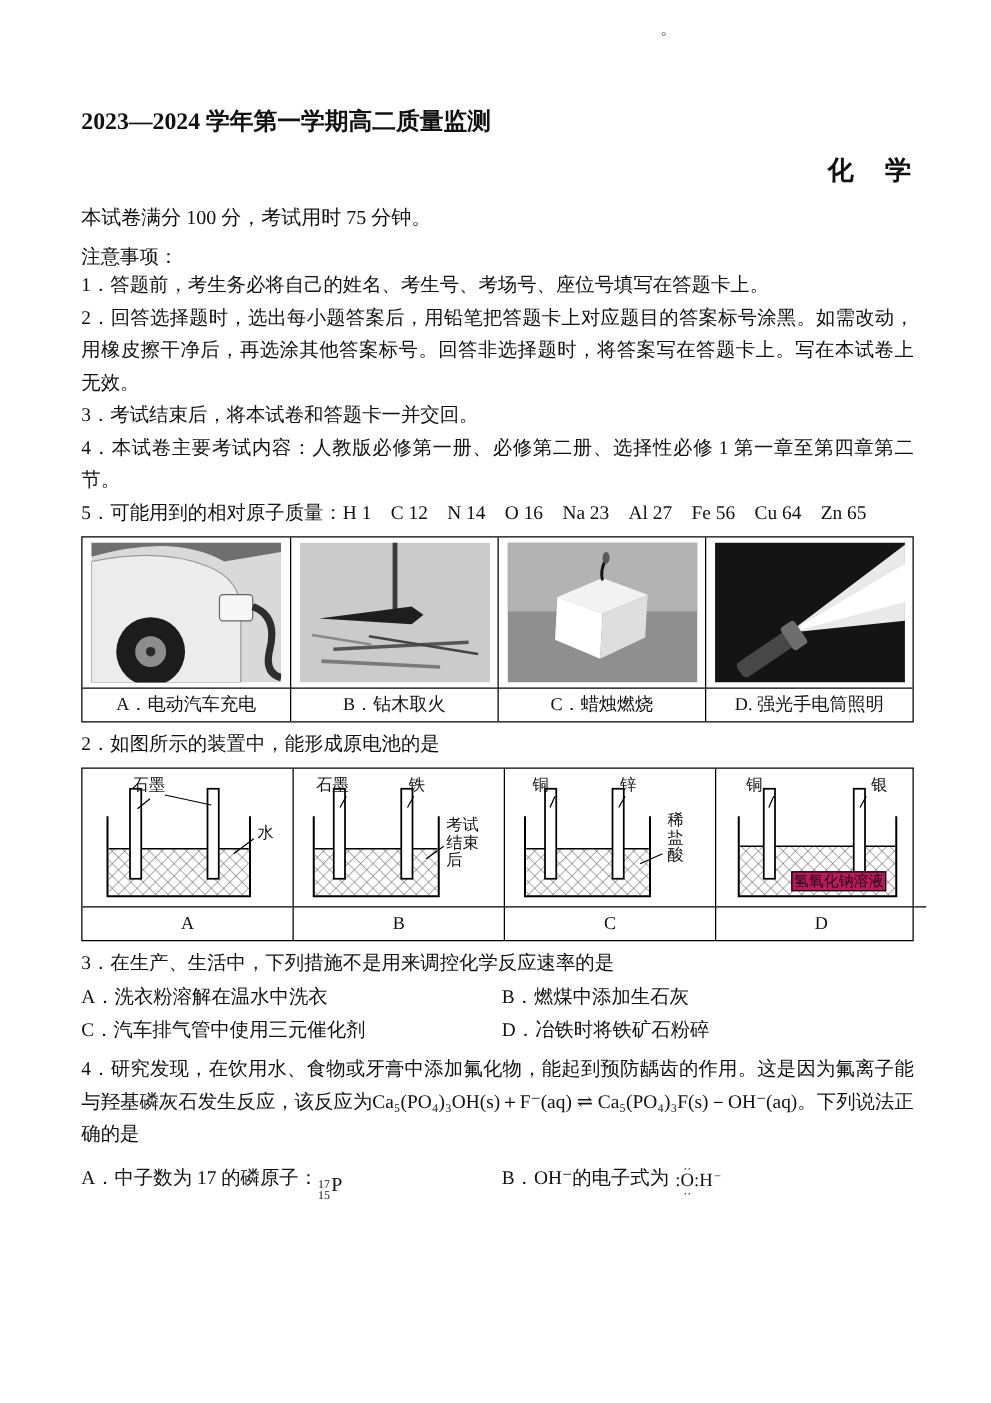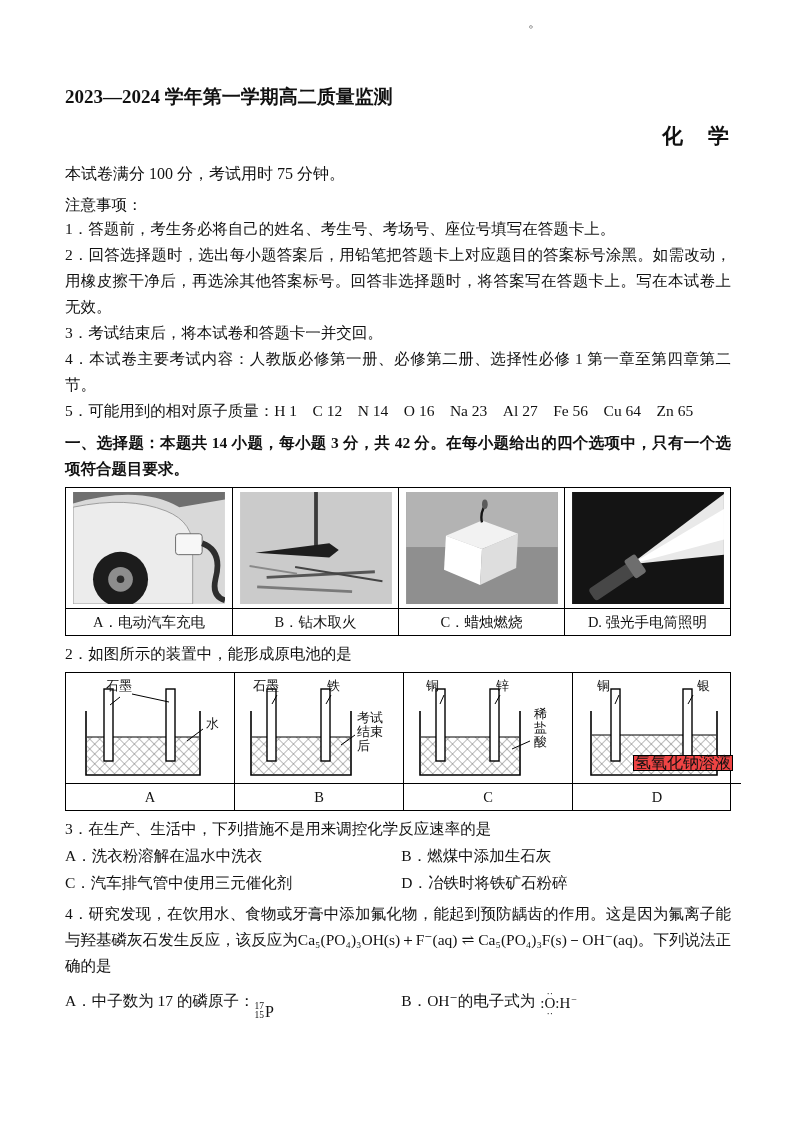--- a/index.html
+++ b/index.html
@@ -42,28 +42,28 @@
 
   
   .bk { position: relative; width: 160px; height: 100px; margin: 2px auto 0 auto; }
   .bk-svg { position: absolute; left: 0; top: 0; }
   .bk-label {
     position: absolute; font-size: 13px; line-height: 14px;
     font-family: "Liberation Serif", "DejaVu Serif", serif; white-space: normal;
   }
   .bk-label.vert { width: 14px; word-break: break-all; }
   .bk-label.two-line { width: 28px; word-break: break-all; }
-  .bk-label.boxed { background: #ef4444; border: 1px solid #000; padding: 0 1px; font-size: 16px; white-space: nowrap; }
+  .bk-label.boxed { background: #be185d; border: 1px solid #000; padding: 0 1px; font-size: 12px; white-space: nowrap; }
 
   
   .opt-grid { display: grid; grid-template-columns: 50.5% 49.5%; margin: 0; }
   .opt-grid .opt { line-height: 27px; }
 
   
-  .isotope { display: inline-flex; align-items: center; vertical-align: -3px; }
+  .isotope { display: inline-flex; align-items: flex-end; vertical-align: -3px; }
   .iso-stack { display: inline-flex; flex-direction: column; font-size: 9.5px; line-height: 9px; text-align: right; margin-right: 1px; }
   .iso-symbol { font-size: 16px; }
 
   
   .lewis { display: inline-flex; align-items: center; margin-left: 5px; vertical-align: -2px; }
   .lewis .lw { font-size: 15px; }
   .odots { display: inline-flex; flex-direction: column; align-items: center; }
   .odots .dots { font-size: 10px; line-height: 5px; letter-spacing: 0; }
   .odots .lw-o { font-size: 15px; line-height: 15px; }
   .lw-charge { font-size: 10px; align-self: flex-start; margin-top: -4px; margin-left: 1px; }
@@ -79,21 +79,20 @@
   <h2 class="subject">化　学</h2>
   <p class="info">本试卷满分 100 分，考试用时 75 分钟。</p>
 
   <p class="notes-heading">注意事项：</p>
   <p class="note">1．答题前，考生务必将自己的姓名、考生号、考场号、座位号填写在答题卡上。</p>
   <p class="note">2．回答选择题时，选出每小题答案后，用铅笔把答题卡上对应题目的答案标号涂黑。如需改动，用橡皮擦干净后，再选涂其他答案标号。回答非选择题时，将答案写在答题卡上。写在本试卷上无效。</p>
   <p class="note">3．考试结束后，将本试卷和答题卡一并交回。</p>
   <p class="note">4．本试卷主要考试内容：人教版必修第一册、必修第二册、选择性必修 1 第一章至第四章第二节。</p>
   <p class="note">5．可能用到的相对原子质量：H 1　C 12　N 14　O 16　Na 23　Al 27　Fe 56　Cu 64　Zn 65</p>
 
-  <p class="section-heading">一、选择题：本题共 14 小题，每小题 3 分，共 42 分。在每小题给出的四个选项中，只有一个选项符合题目要求。</p>
 
   <div class="qtable">
     <div class="qt-cell qt-img">
       <svg class="photo" viewBox="0 0 160 118">
         <rect width="160" height="118" fill="#d9d9d9"></rect>
         <path d="M0 12 Q70 -8 112 16 L160 8 L160 0 L0 0 Z" fill="#6f6f6f"></path>
         <path d="M0 16 Q58 4 98 20 Q128 32 126 62 L126 118 L0 118 Z" fill="#ececec" stroke="#9a9a9a"></path>
         <circle cx="50" cy="92" r="29" fill="#1c1c1c"></circle>
         <circle cx="50" cy="92" r="13" fill="#8d8d8d"></circle>
         <circle cx="50" cy="92" r="4" fill="#2a2a2a"></circle>

